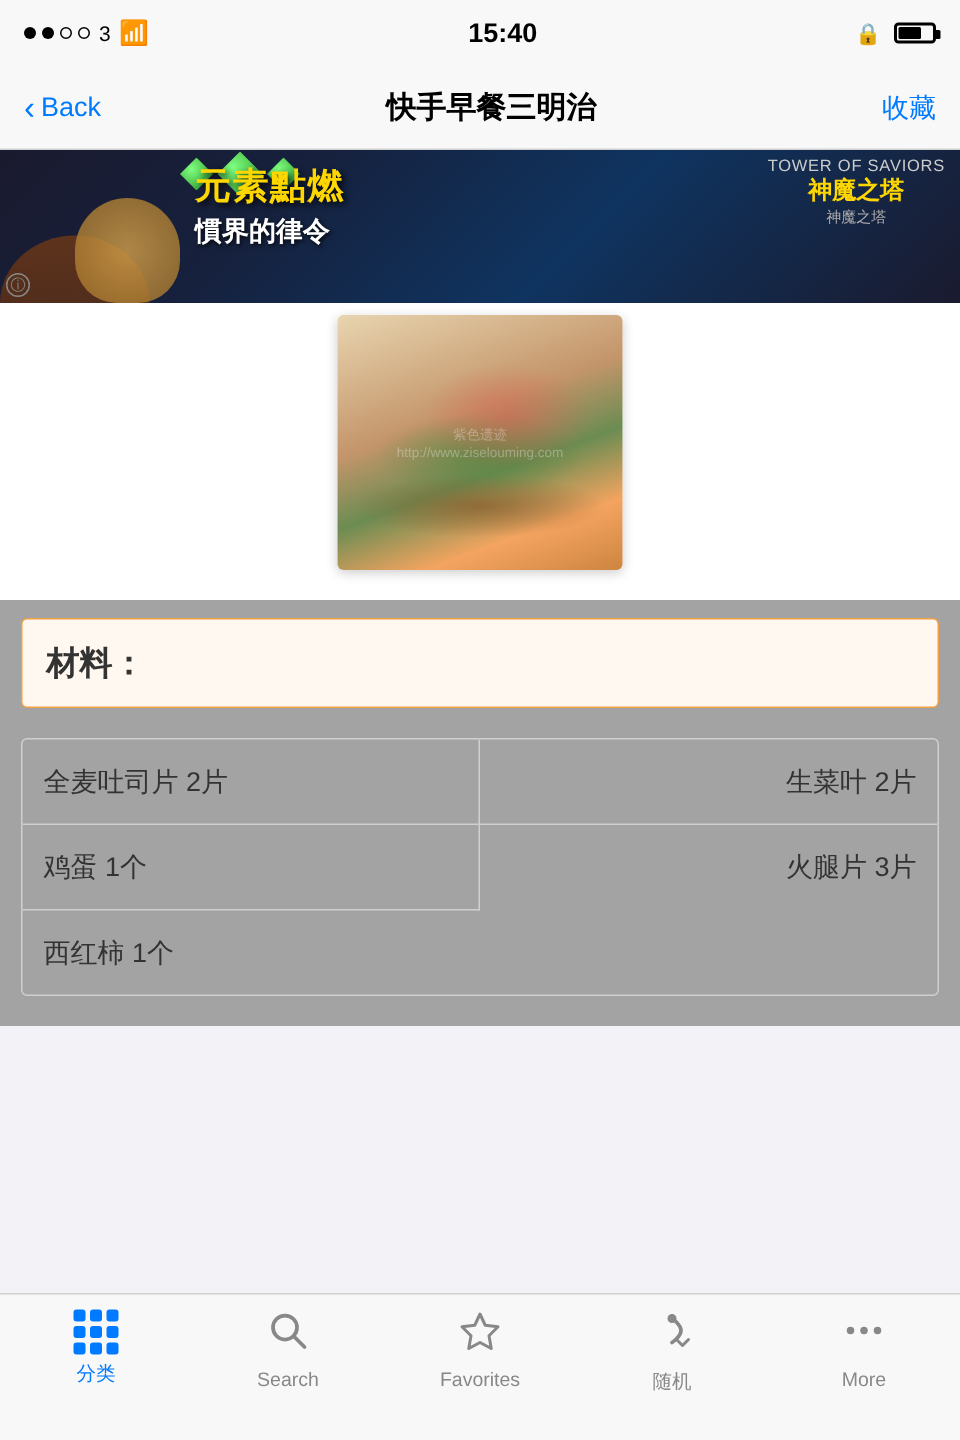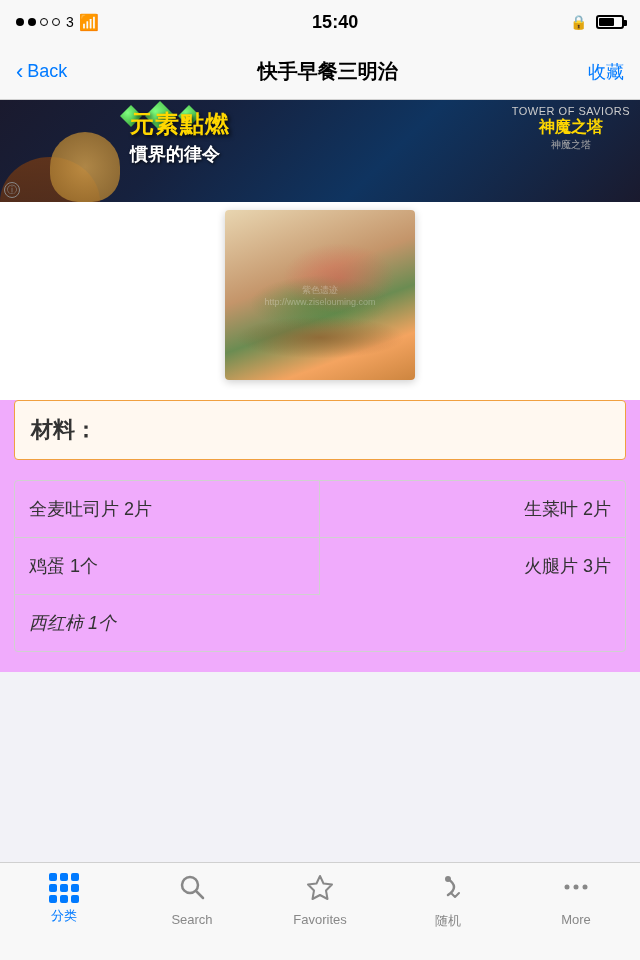--- a/index.html
+++ b/index.html
@@ -219,22 +219,22 @@
       left: 50%;
       transform: translate(-50%, -50%);
       color: rgba(255,255,255,0.3);
       font-size: 9px;
       text-align: center;
       white-space: nowrap;
     }
 
     
     .ingredients-section {
-      padding: 0 14px 20px;
-      background: #f0abfc;
+      padding: 12px 14px 20px;
+      background: #a3a3a3;
     }
     .ingredients-header {
       background: #fff8f0;
       border: 1.5px solid #f0a040;
       border-radius: 4px;
       padding: 14px 16px;
       font-size: 22px;
       font-weight: 600;
       color: #333;
       margin-bottom: 20px;
@@ -253,21 +253,21 @@
       color: #333;
       border-bottom: 1.5px solid #d0d0d0;
       border-right: 1.5px solid #d0d0d0;
     }
     .ingredient-cell:nth-child(2n) { border-right: none; text-align: right; }
     .ingredient-cell:nth-last-child(-n+2) { border-bottom: none; }
     .ingredient-cell.full-width {
       grid-column: span 2;
       border-right: none;
     }
-    .ingredient-cell.full-width:last-child { border-bottom: none; font-style: italic; }
+    .ingredient-cell.full-width:last-child { border-bottom: none; }
 
     
     .tab-bar {
       position: absolute;
       bottom: 0;
       left: 0;
       width: 100%;
       height: 98px;
       background: #f8f8f8;
       border-top: 1px solid #d0d0d0;

